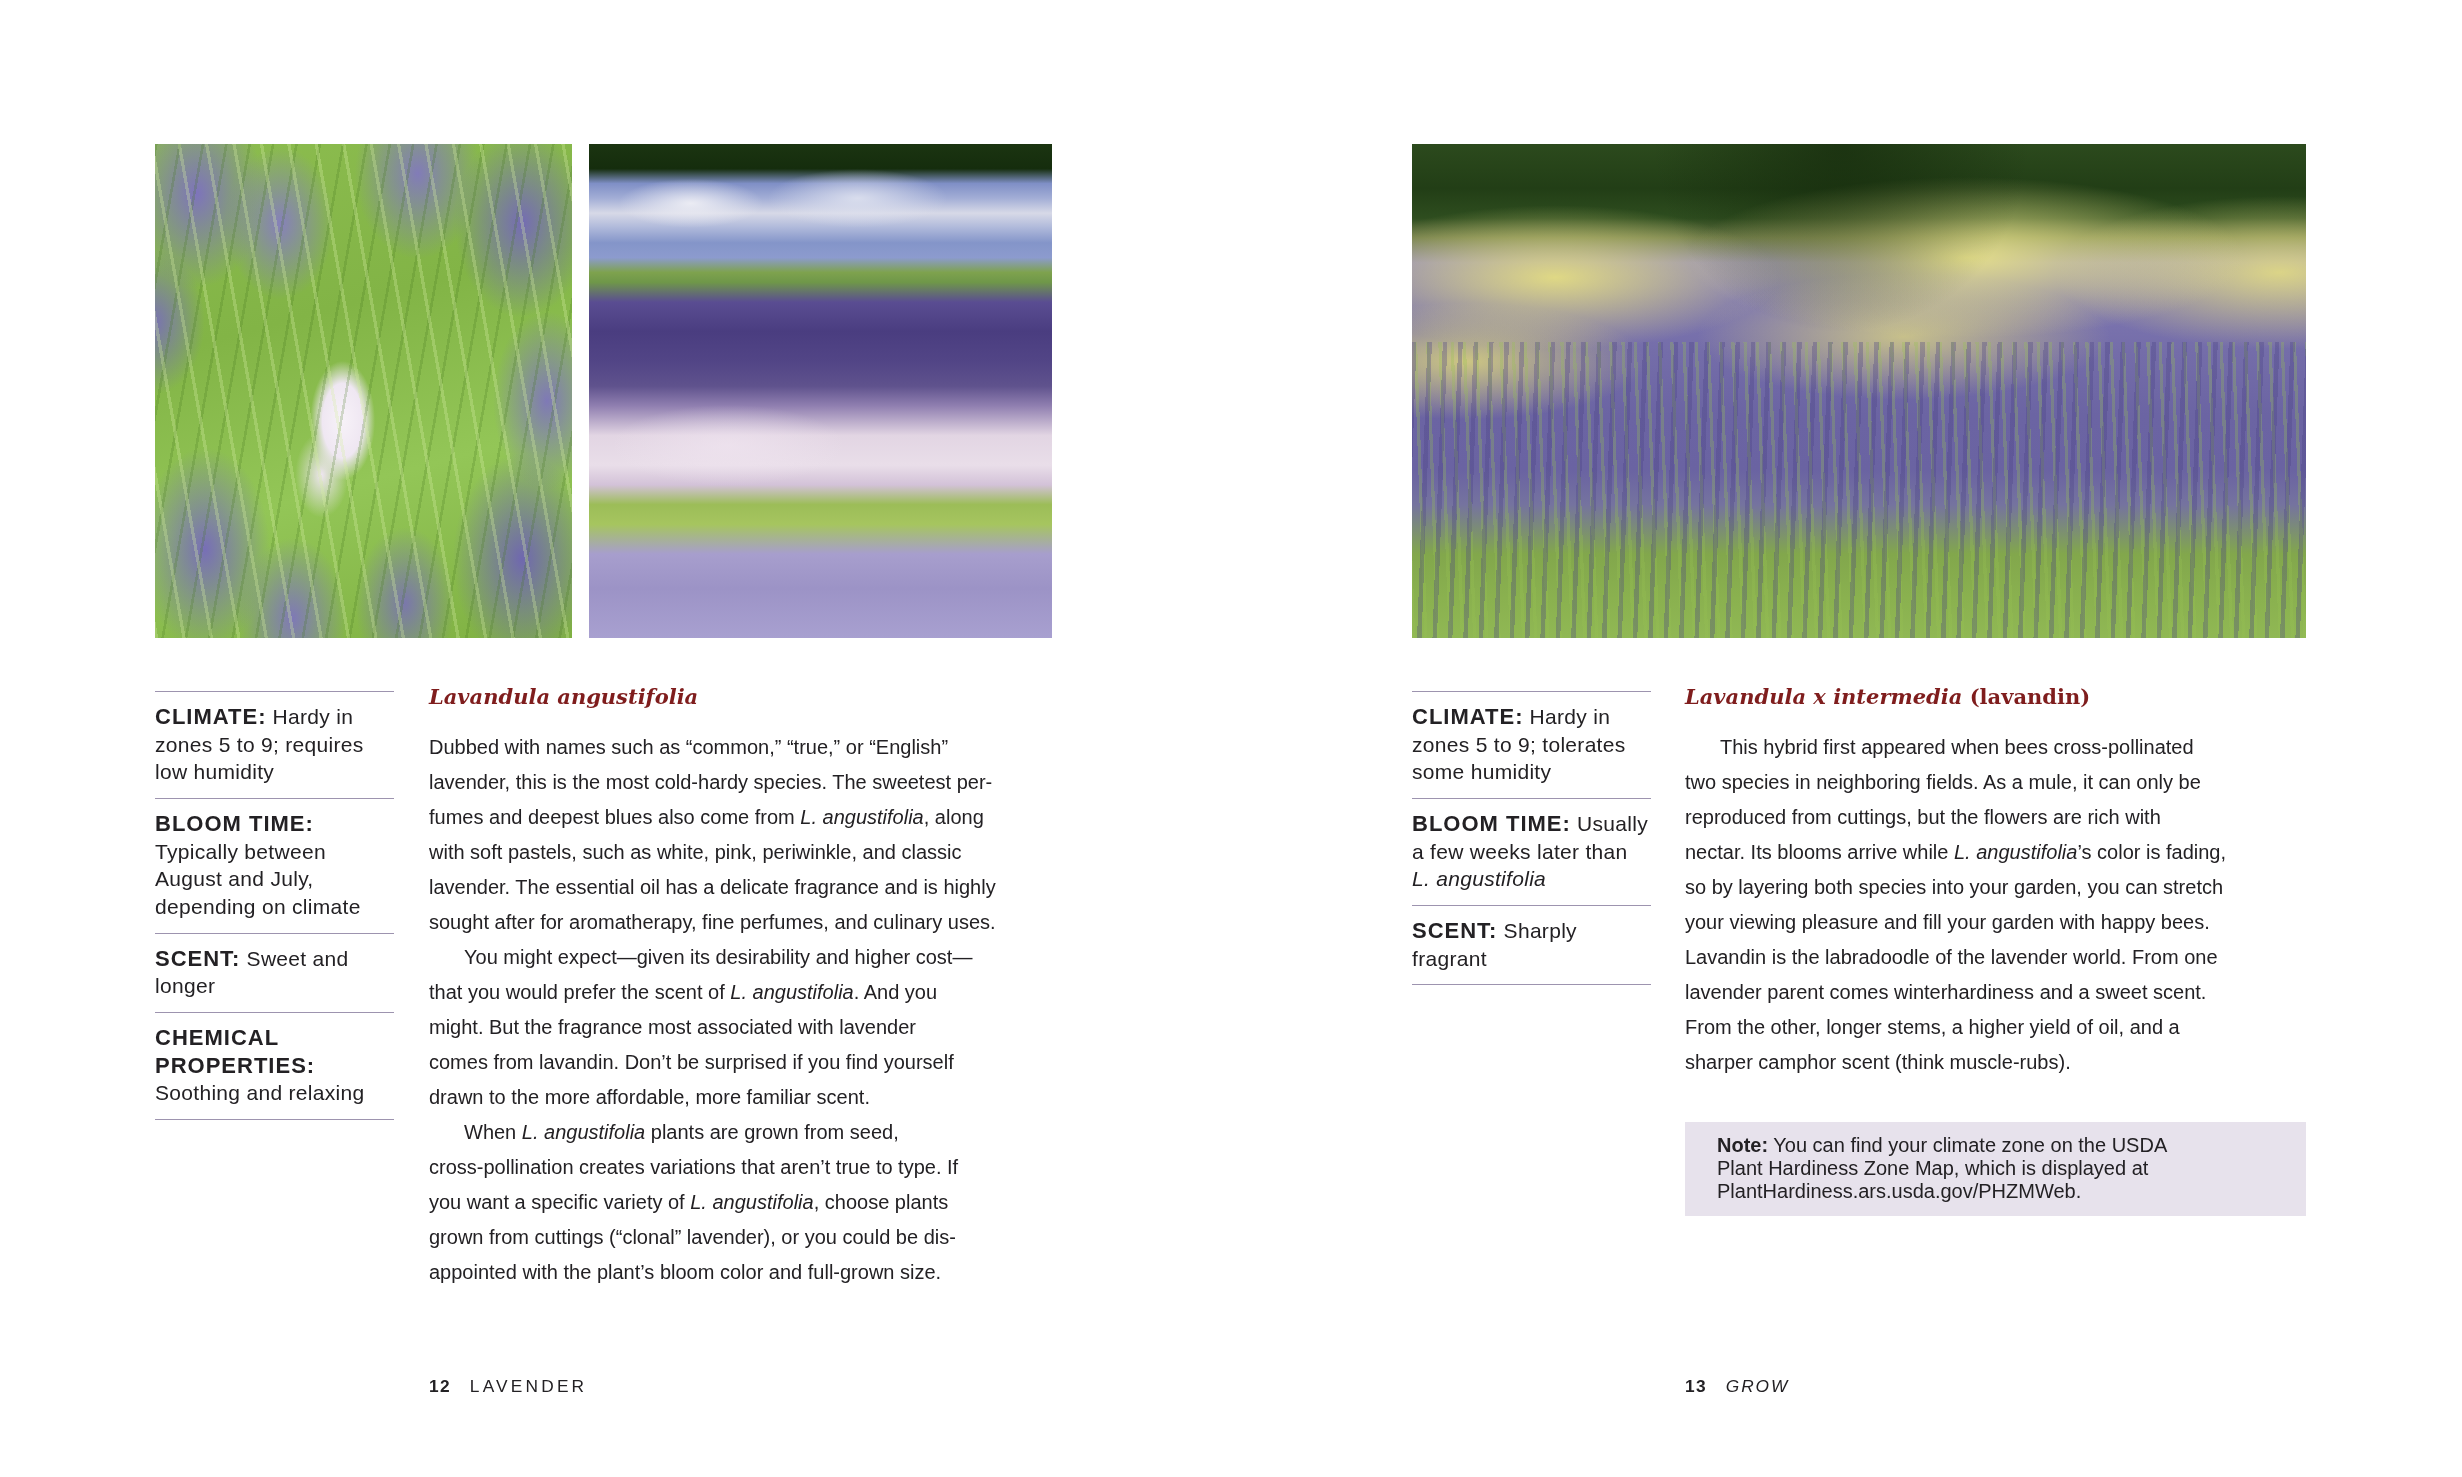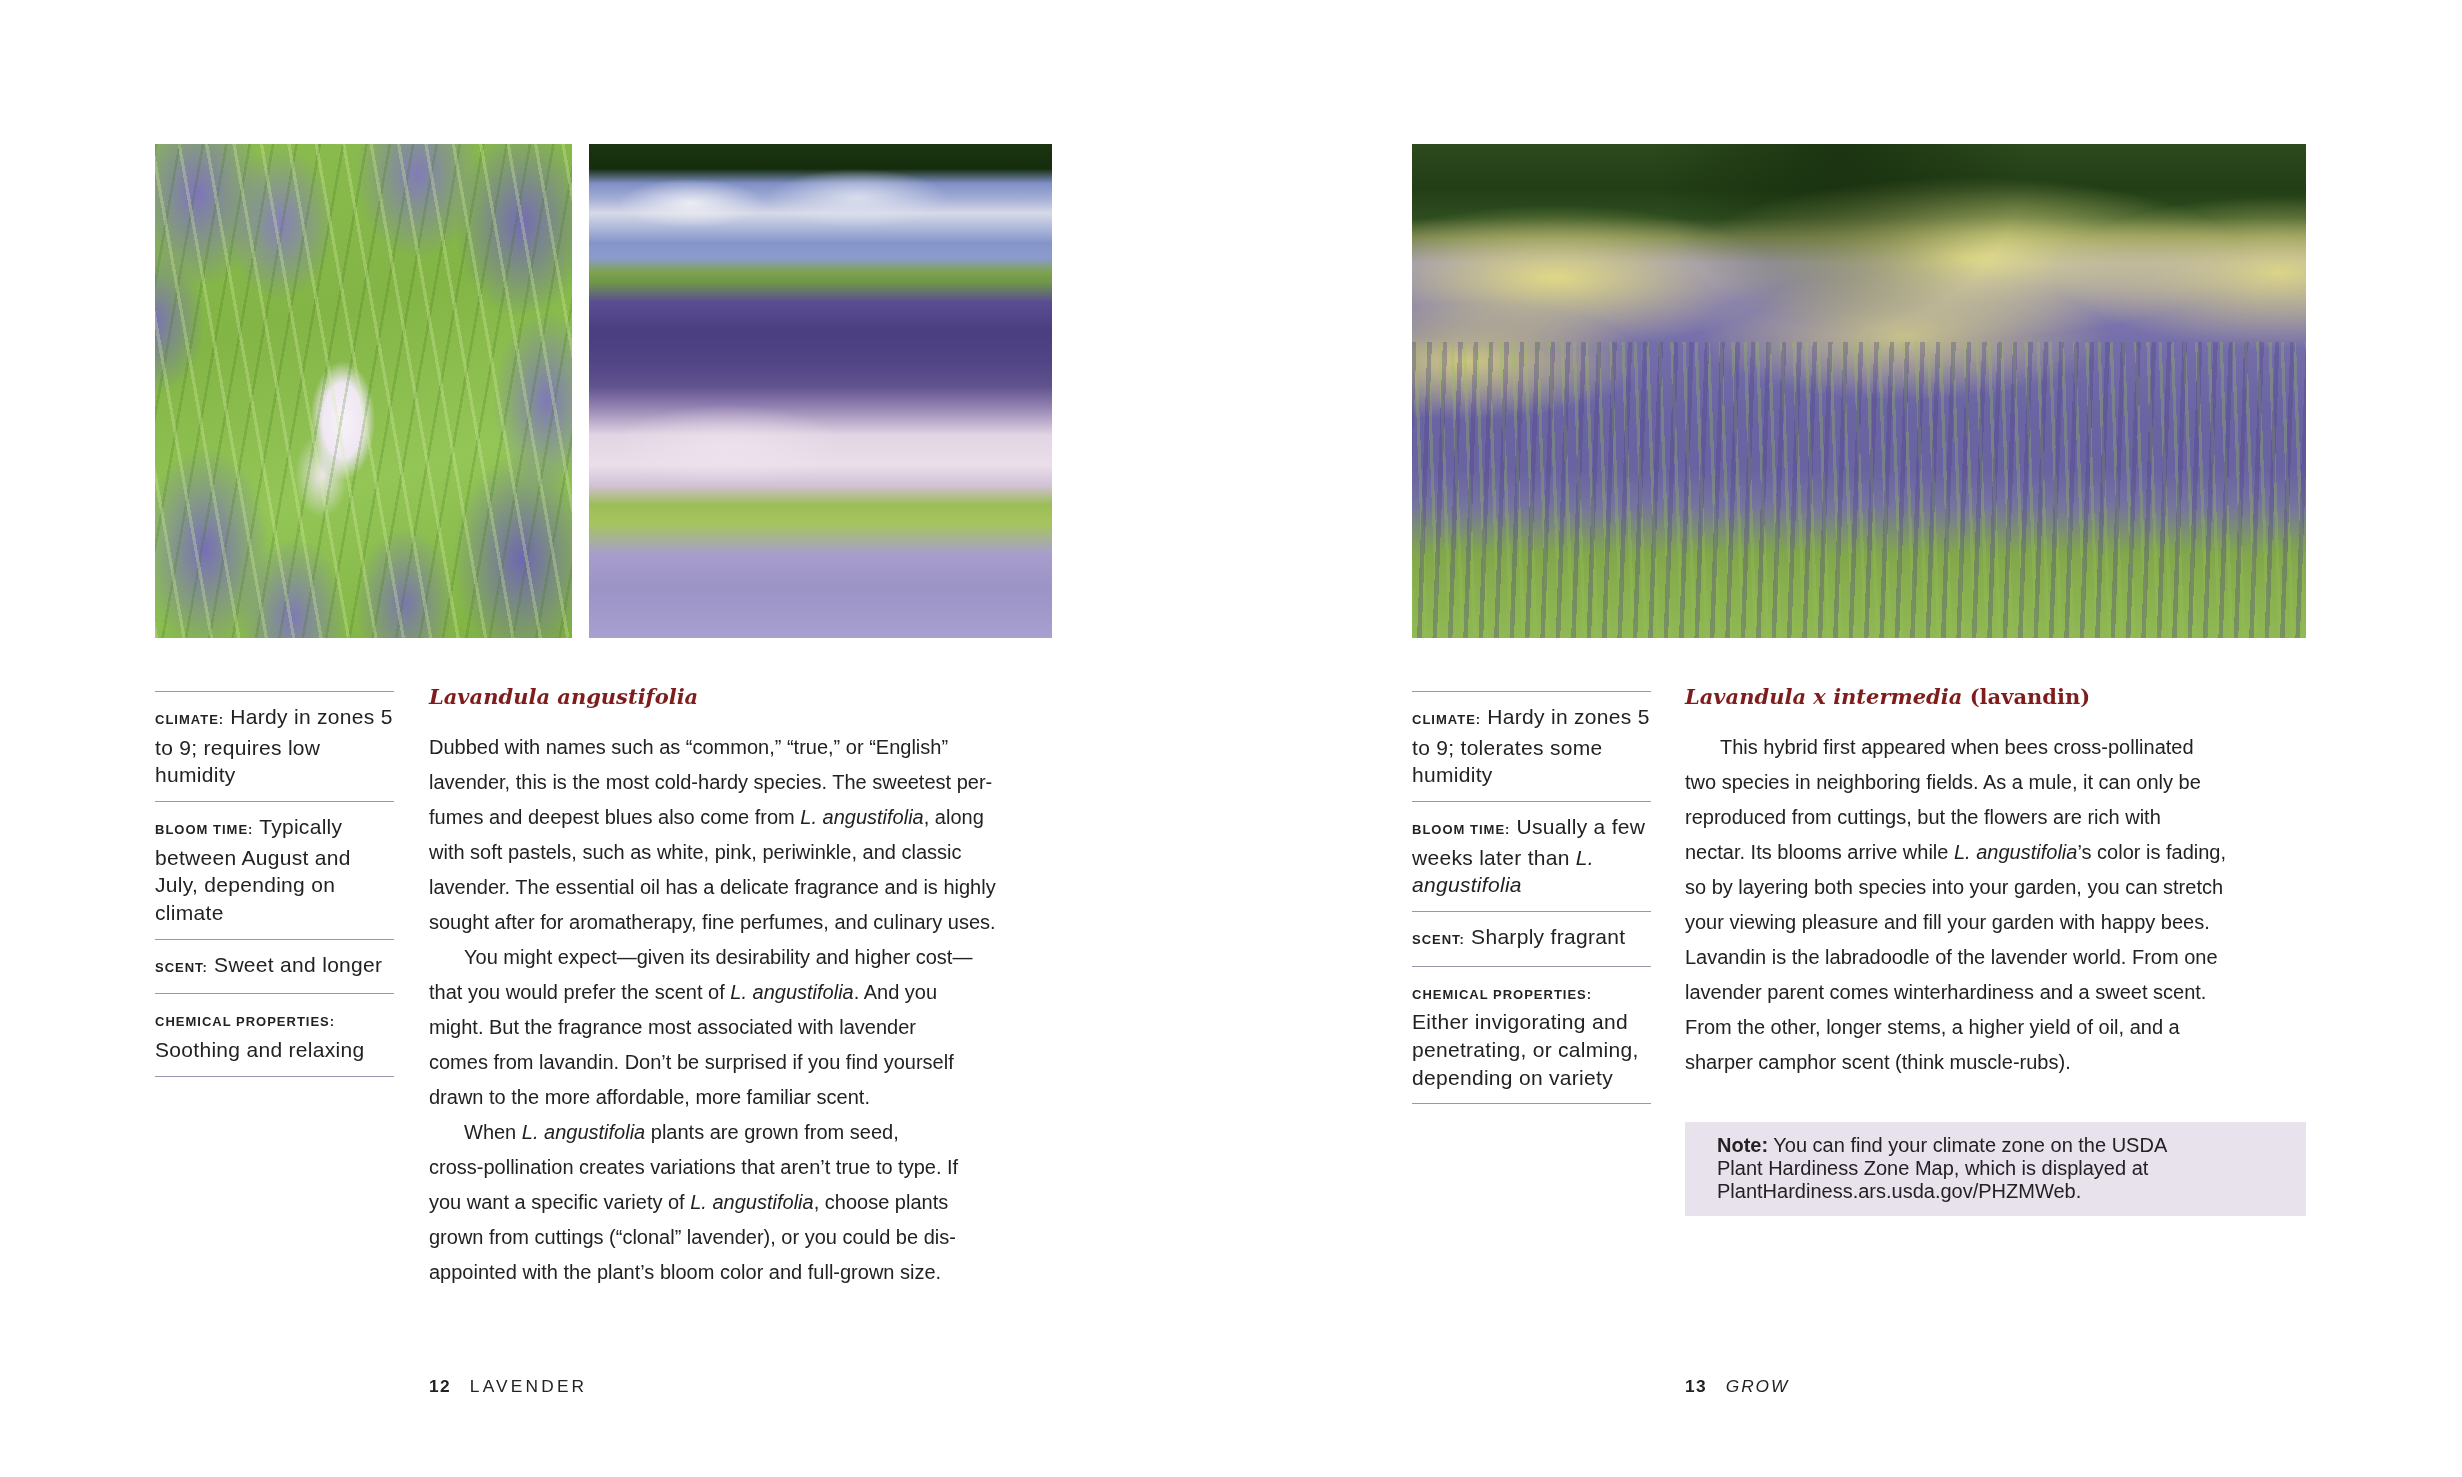--- a/index.html
+++ b/index.html
@@ -81,21 +81,21 @@
     background:
       repeating-linear-gradient(92deg, rgba(72,64,130,.32) 0 4.5px, rgba(72,64,130,0) 4.5px 15.4px),
       repeating-linear-gradient(88deg, rgba(150,192,82,.30) 0 3.2px, rgba(150,192,82,0) 3.2px 12.2px);
   }
   
   .sidebar{position:absolute;top:691px;width:239px;font-size:21px;line-height:27.6px;letter-spacing:0.3px;}
   .sidebar-left{left:155px;}
   .sidebar-right{left:1412px;}
   .info-entry{border-top:1.3px solid #9d94af;padding:11px 0 12.2px;}
   .info-entry:last-child{border-bottom:1.3px solid #9d94af;}
-  .info-label{font-weight:bold;font-size:13px;letter-spacing:1px;}
+  .info-label{font-weight:bold;font-size:22px;letter-spacing:1px;}
   
   .article{position:absolute;top:678px;}
   .article-left{left:429px;width:636px;}
   .article-right{left:1685px;width:625px;}
   .article-heading{
     font-family:"DejaVu Serif", serif;
     font-weight:bold;font-style:normal;
     font-size:21px;line-height:38px;
     color:#7f1d1d;
     margin:0 0 14px 0;
@@ -161,21 +161,20 @@
 cross-pollination creates variations that aren’t true to type. If
 you want a specific variety of <i>L. angustifolia</i>, choose plants
 grown from cuttings (“clonal” lavender), or you could be dis-
 appointed with the plant’s bloom color and full-grown size.</p>
   </div>
 
   <div class="sidebar sidebar-right">
     <div class="info-entry"><span class="info-label">CLIMATE:</span> <span>Hardy in zones 5 to 9; tolerates some humidity</span></div>
     <div class="info-entry"><span class="info-label">BLOOM TIME:</span> <span>Usually a few weeks later than <i>L. angustifolia</i></span></div>
     <div class="info-entry"><span class="info-label">SCENT:</span> <span>Sharply fragrant</span></div>
-    <div class="info-entry"><span class="info-label">CHEMICAL PROPERTIES:</span> <span>Either invigorating and penetrating, or calming, depending on variety</span></div>
   </div>
 
   <div class="article article-right">
     <h2 class="article-heading"><i>Lavandula x intermedia</i> (lavandin)</h2>
     <p class="para indent">This hybrid first appeared when bees cross-pollinated
 two species in neighboring fields. As a mule, it can only be
 reproduced from cuttings, but the flowers are rich with
 nectar. Its blooms arrive while <i>L. angustifolia</i>’s color is fading,
 so by layering both species into your garden, you can stretch
 your viewing pleasure and fill your garden with happy bees.</p>

